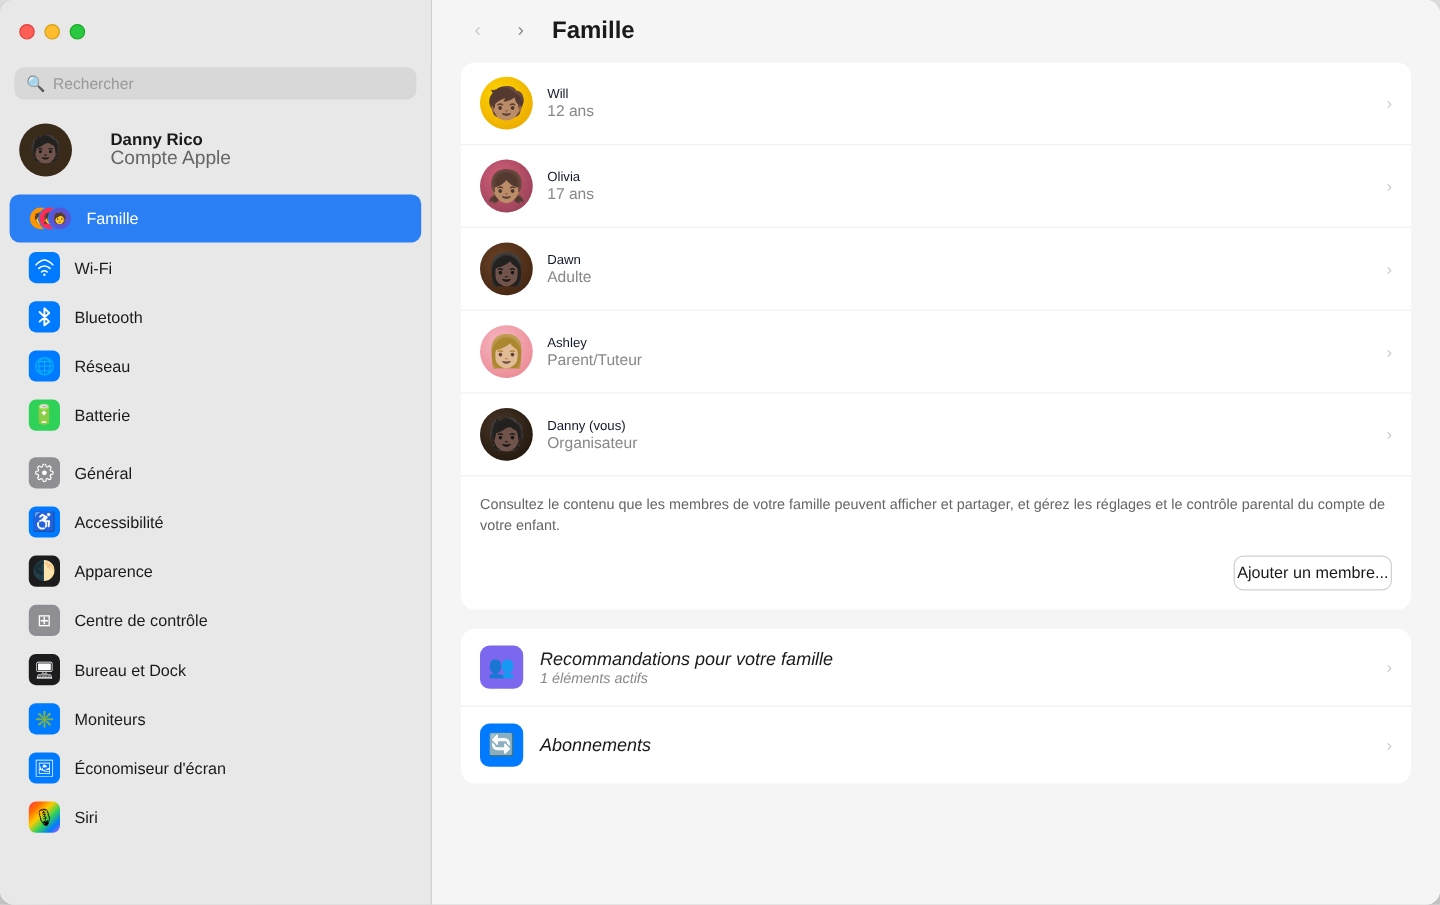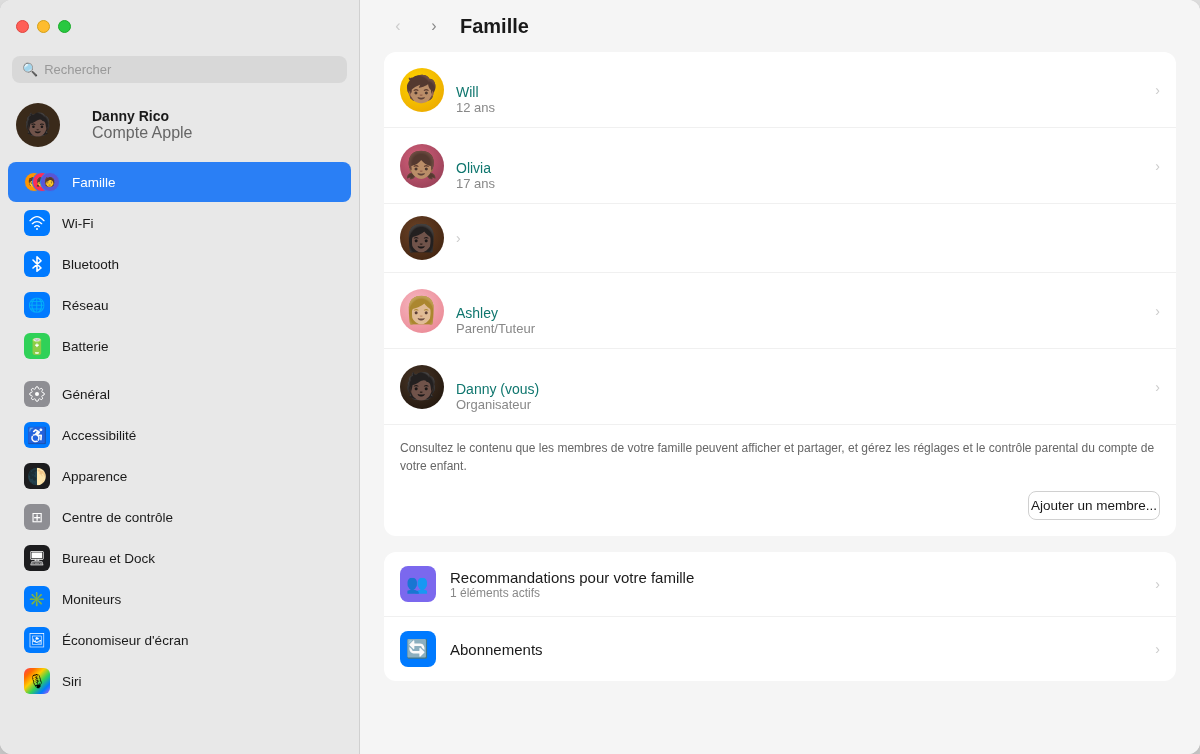--- a/index.html
+++ b/index.html
@@ -176,21 +176,21 @@
     .member-row:last-child { border-bottom: none; }
     .member-avatar {
       width: 44px; height: 44px; border-radius: 50%;
       font-size: 24px;
       display: flex; align-items: center; justify-content: center;
       flex-shrink: 0;
       margin-right: 12px;
       overflow: hidden;
     }
     .member-info { flex: 1; }
-    .member-name { font-size: 14px; font-weight: 400; color: #0f766e; margin-top: 20px; }
+    .member-name { font-size: 11px; font-weight: 400; color: #0f172a; }
     .member-role { font-size: 13px; color: #888; }
     .chevron-right {
       color: #ccc;
       font-size: 14px;
     }
 
     
     .description-text {
       font-size: 12px;
       color: #666;
@@ -228,21 +228,21 @@
       border-bottom: 1px solid #f0f0f0;
     }
     .bottom-row:last-child { border-bottom: none; }
     .bottom-icon {
       width: 36px; height: 36px; border-radius: 8px;
       display: flex; align-items: center; justify-content: center;
       font-size: 18px;
       margin-right: 14px;
       flex-shrink: 0;
     }
-    .bottom-info { flex: 1; }
+    .bottom-info { flex: 1; font-style: italic; }
     .bottom-title { font-size: 15px; color: #1a1a1a; }
     .bottom-subtitle { font-size: 12px; color: #888; }
 
     
     .av-will { background: #ffd700; }
   </style>
 </head>
 <body>
 
 <div class="window">
@@ -385,20 +385,24 @@
           <div class="member-avatar" style="background: radial-gradient(circle at 40% 35%, #d4607a, #8b3a50); font-size:26px;">👧🏽</div>
           <div class="member-info">
             <div class="member-name">Olivia</div>
             <div class="member-role">17 ans</div>
           </div>
           <span class="chevron-right">›</span>
         </div>
 
         <div class="member-row">
           <div class="member-avatar" style="background: radial-gradient(circle at 40% 35%, #6b4226, #3a1f0d); font-size:26px;">👩🏿</div>
+          <div class="member-info">
+            <div class="member-name">Dawn</div>
+            <div class="member-role">Adulte</div>
+          </div>
           <span class="chevron-right">›</span>
         </div>
 
         <div class="member-row">
           <div class="member-avatar" style="background: radial-gradient(circle at 40% 35%, #f7b8c2, #e8808c); font-size:26px;">👩🏼</div>
           <div class="member-info">
             <div class="member-name">Ashley</div>
             <div class="member-role">Parent/Tuteur</div>
           </div>
           <span class="chevron-right">›</span>

